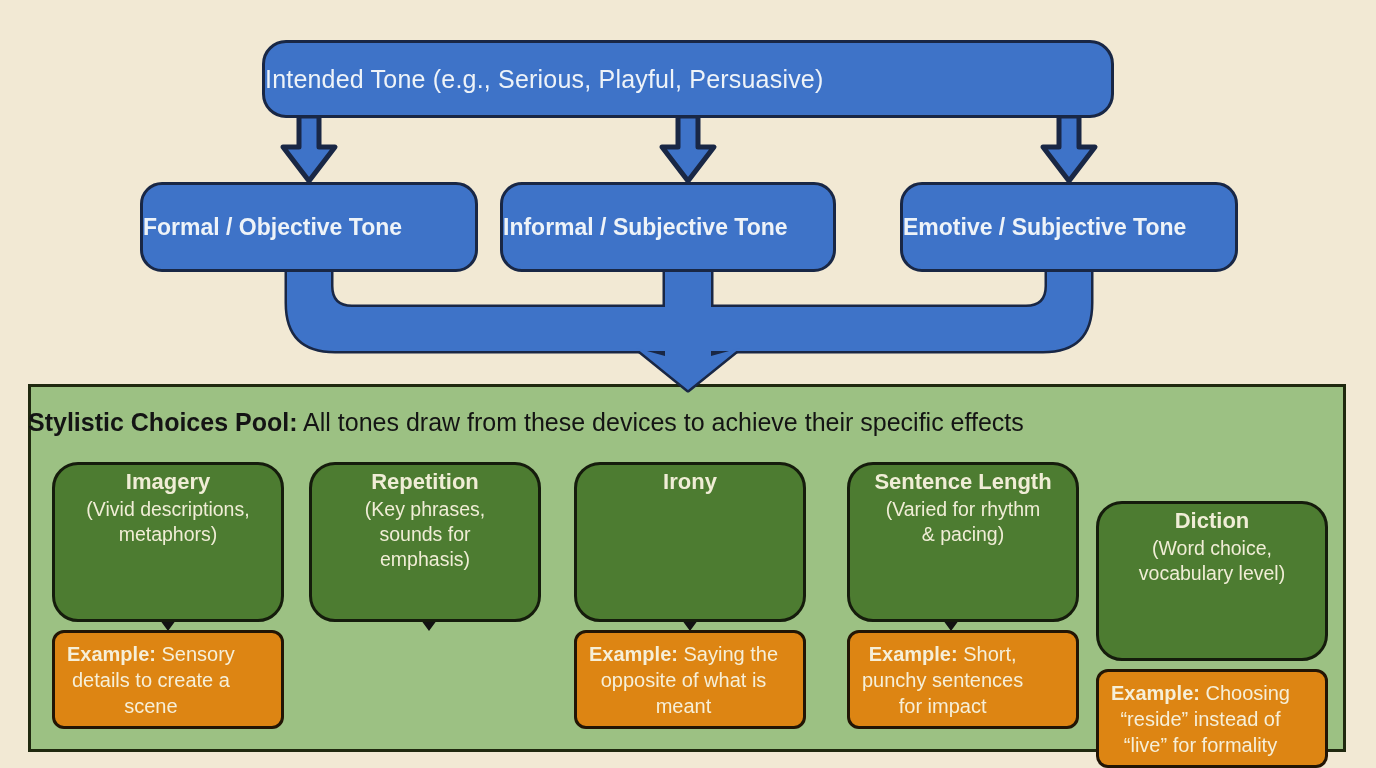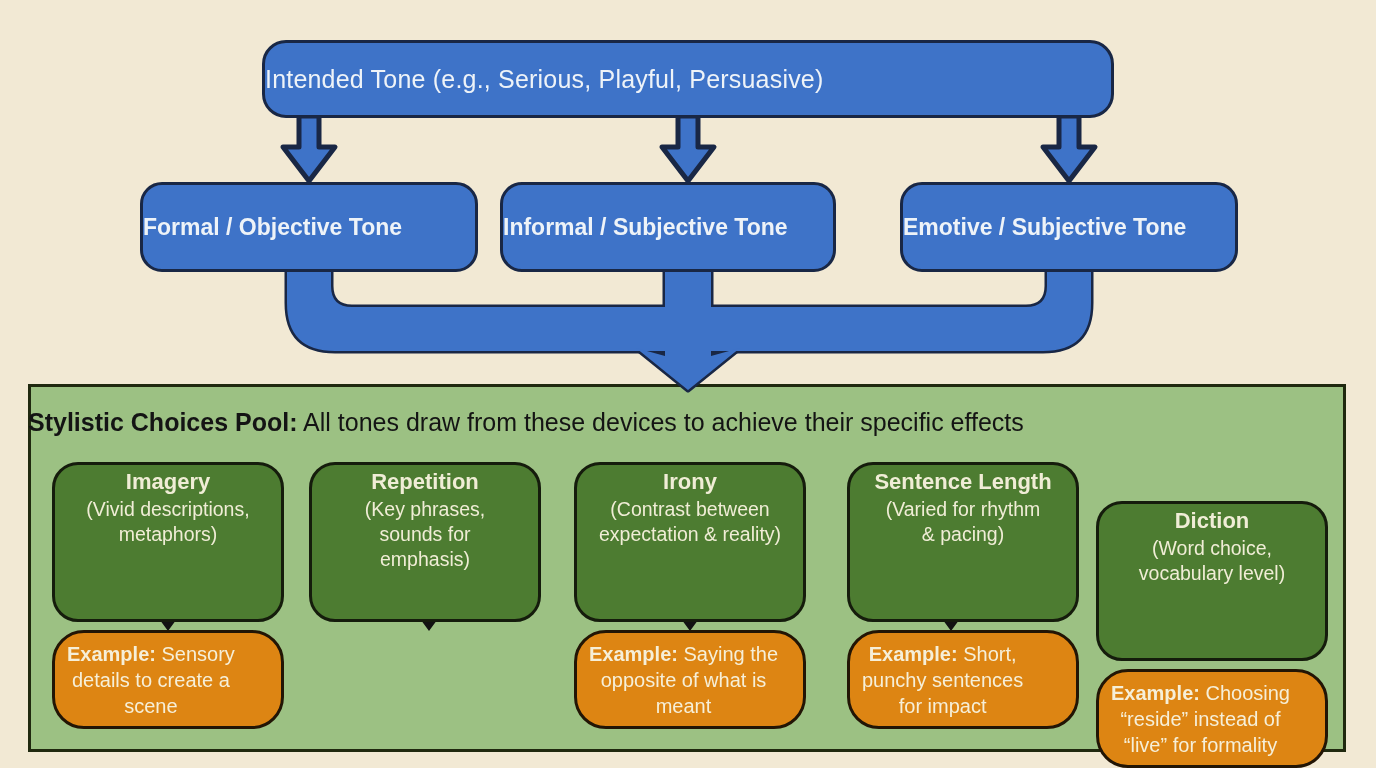--- a/index.html
+++ b/index.html
@@ -53,21 +53,21 @@
     z-index:3;
   }
   .device-name{font-size:22px;font-weight:700;line-height:1.3;}
   .device-detail{font-size:19.5px;line-height:1.28;white-space:pre-line;}
 
   
   .example-box{
     top:630px;height:99px;width:232px;
     background:var(--orange,#dd8513);
     border:3px solid var(--orange-border,#221505);
-    border-radius:32px;
+    border-radius:12px;
     color:#f6efd8;
     font-size:20px;line-height:1.3;
     padding:4px 12px;
     white-space:pre-line;
     z-index:3;
   }
   .example-box .ex-label{font-weight:700;}
   .c1{left:52px;} .c2{left:309px;} .c3{left:574px;} .c4{left:835px;margin-left:12px;} .c5{left:1096px;margin-top:39px;}
 </style>
 </head>
@@ -127,22 +127,20 @@
 metaphors)</div>
   </div>
   <div class="box device-box c2">
     <div class="device-name">Repetition</div>
     <div class="device-detail">(Key phrases,
 sounds for
 emphasis)</div>
   </div>
   <div class="box device-box c3">
     <div class="device-name">Irony</div>
-    <div class="device-detail">(Contrast between
-expectation &amp; reality)</div>
   </div>
   <div class="box device-box c4">
     <div class="device-name">Sentence Length</div>
     <div class="device-detail">(Varied for rhythm
 &amp; pacing)</div>
   </div>
   <div class="box device-box c5">
     <div class="device-name">Diction</div>
     <div class="device-detail">(Word choice,
 vocabulary level)</div>

